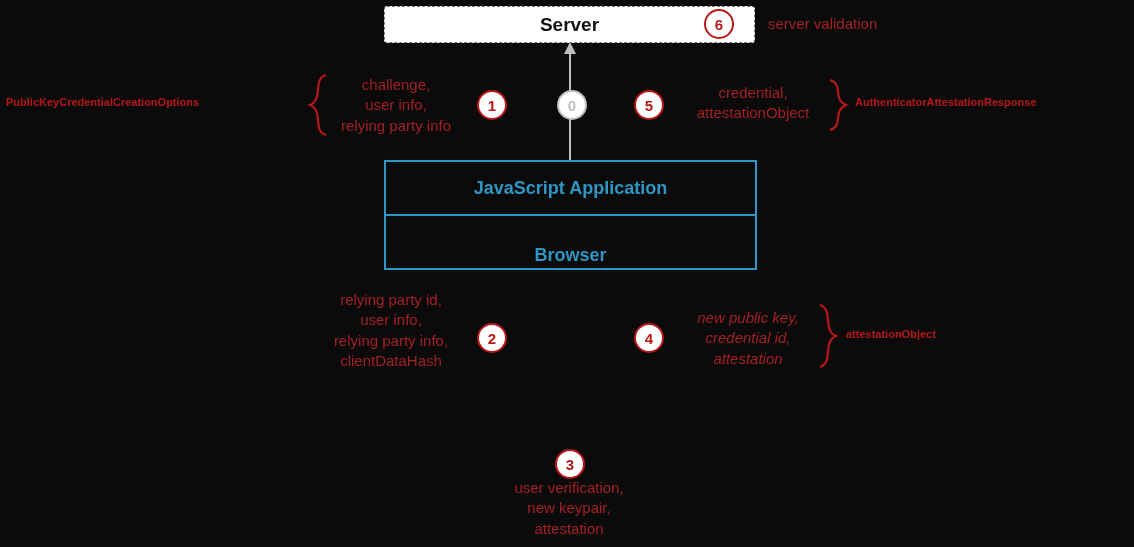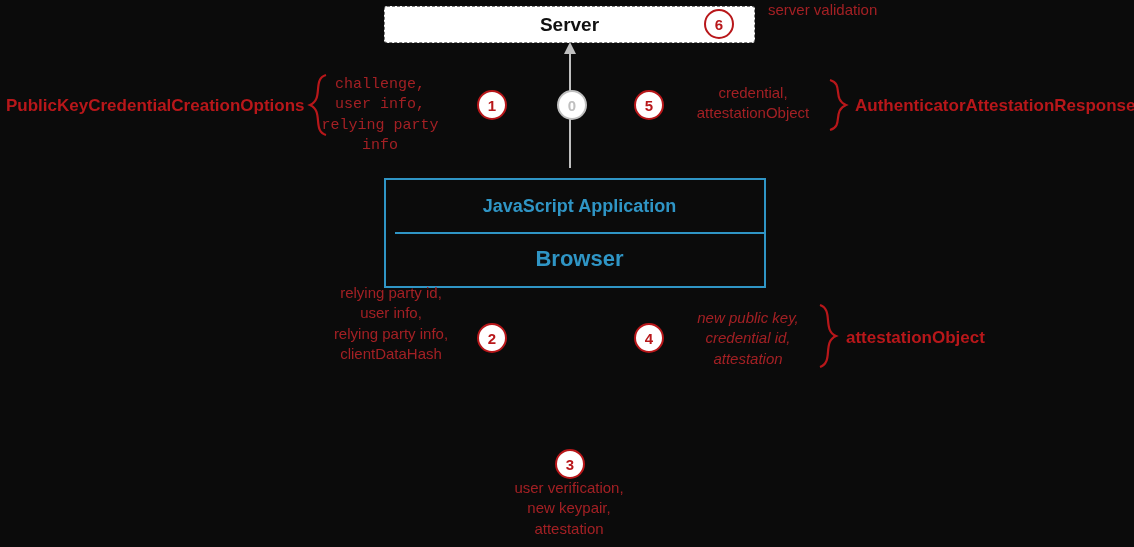--- a/index.html
+++ b/index.html
@@ -77,21 +77,21 @@
   
   .step-text {
     text-align: center;
     color: var(--brown);
     font-size: 15px;
     line-height: 1.35;
   }
   .obj-label {
     color: var(--red);
     font-weight: 800;
-    font-size: 17px;
+    font-size: 11px;
     white-space: nowrap;
   }
 
   
   svg.brace { position: absolute; overflow: visible; }
   .brace path {
     stroke: var(--red);
     stroke-width: 2.2;
     fill: none;
   }
@@ -101,63 +101,63 @@
 
 <div class="stage">
 
   <div class="dashed-box abs" style="left:384px; top:6px; width:369px; height:35px; font-size:19px;">
     <span>Server</span>
   </div>
 
   <div class="badge abs" style="left:704px; top:9px;">
     <span>6</span>
   </div>
-  <div class="abs step-text" style="left:768px; top:0; text-align:center; white-space:pre-line;">server validation</div>
+  <div class="abs step-text" style="left:768px; top:14px; text-align:center; white-space:pre-line;">server validation</div>
 
   <svg class="abs" style="left:560px; top:42px; width:20px; height:128px;">
     <line x1="10" y1="126" x2="10" y2="6" stroke="#bfbfbf" stroke-width="2"></line>
     <polygon points="10,0 4,12 16,12" fill="#bfbfbf"></polygon>
   </svg>
 
   <div class="badge gray abs" style="left:557px; top:90px;">
     <span>0</span>
   </div>
 
   <div class="obj-label abs" style="left:6px; top:96px;">PublicKeyCredentialCreationOptions</div>
   <svg class="brace" style="left:308px; top:75px; width:20px; height:60px;">
     <path d="M18,0 C4,4 16,24 2,30 C16,36 4,56 18,60"></path>
   </svg>
-  <div class="abs step-text" style="left:310px; top:75px; width:140px; white-space:pre-line;font-family:Liberation Mono, monospace;">challenge,
+  <div class="abs step-text" style="left:326px; top:75px; width:140px; white-space:pre-line;">challenge,
 user info,
 relying party info</div>
   <div class="badge abs" style="left:477px; top:90px;">
     <span>1</span>
   </div>
 
   <div class="badge abs" style="left:634px; top:90px;">
     <span>5</span>
   </div>
   <div class="abs step-text" style="left:678px; top:83px; width:150px; white-space:pre-line;">credential,
 attestationObject</div>
   <svg class="brace" style="left:828px; top:80px; width:20px; height:50px;">
     <path d="M2,0 C16,4 4,19 18,25 C4,31 16,46 2,50"></path>
   </svg>
   <div class="obj-label abs" style="left:855px; top:96px;">AuthenticatorAttestationResponse</div>
 
-  <div class="browser-stack abs" style="left:384px; top:178px; width:369px; height:106px;padding-left:9px;">
+  <div class="browser-stack abs" style="left:384px; top:160px; width:369px; height:106px;">
     <div class="browser-cell" style="height:52px; font-size:18px;">
       <span>JavaScript Application</span>
     </div>
     <div class="browser-divider"></div>
-    <div class="browser-cell" style="height:50px; font-size:22px;">
+    <div class="browser-cell" style="height:50px; font-size:18px;align-items:flex-end;">
       <span>Browser</span>
     </div>
   </div>
 
-  <div class="abs step-text" style="left:316px; top:283px; width:150px; white-space:pre-line;">relying party id,
+  <div class="abs step-text" style="left:316px; top:290px; width:150px; white-space:pre-line;">relying party id,
 user info,
 relying party info,
 clientDataHash</div>
   <div class="badge abs" style="left:477px; top:323px;">
     <span>2</span>
   </div>
 
   <div class="badge abs" style="left:634px; top:323px;">
     <span>4</span>
   </div>

